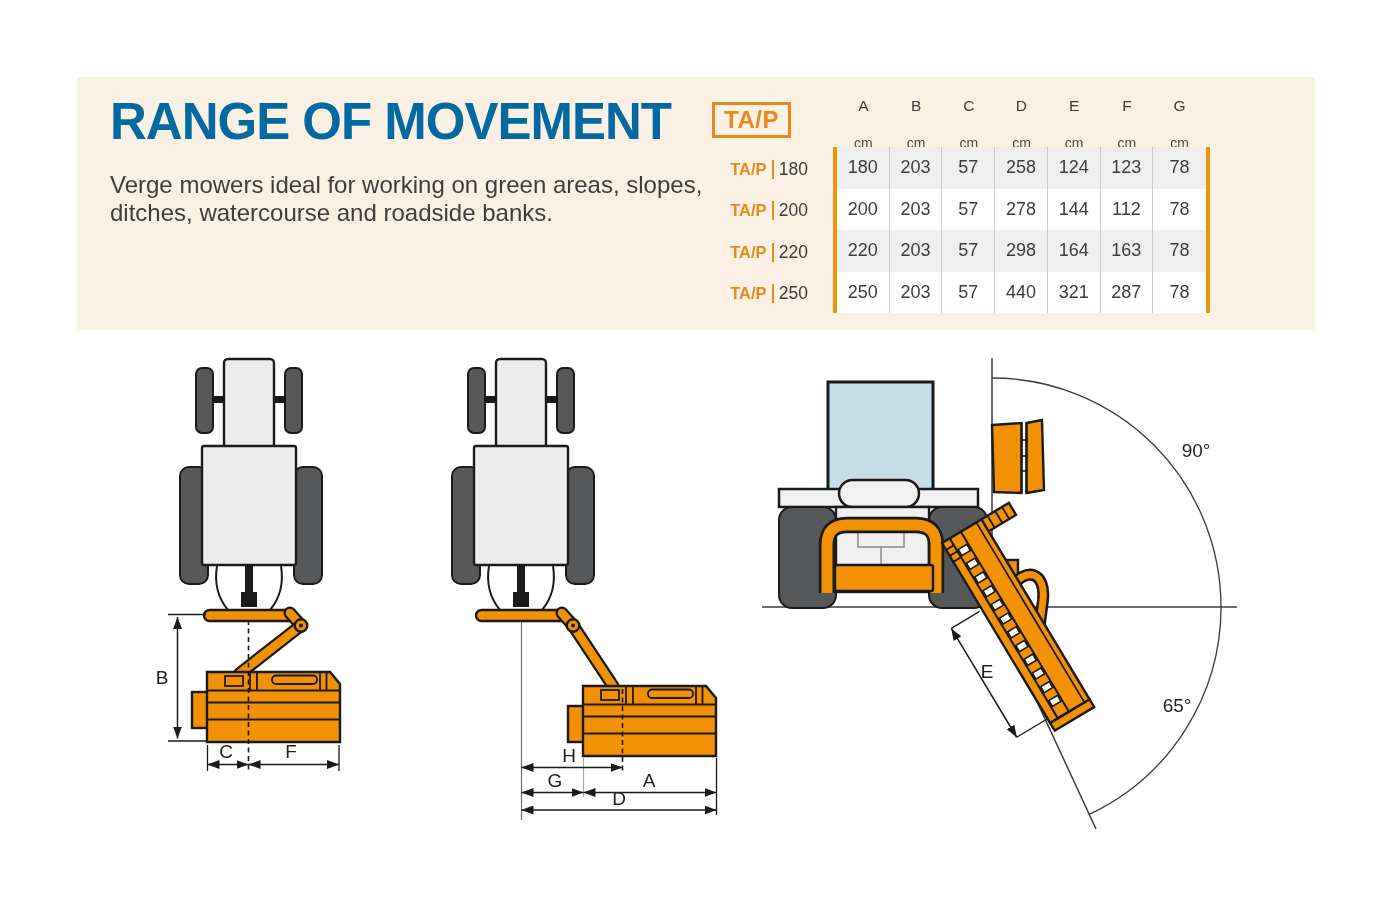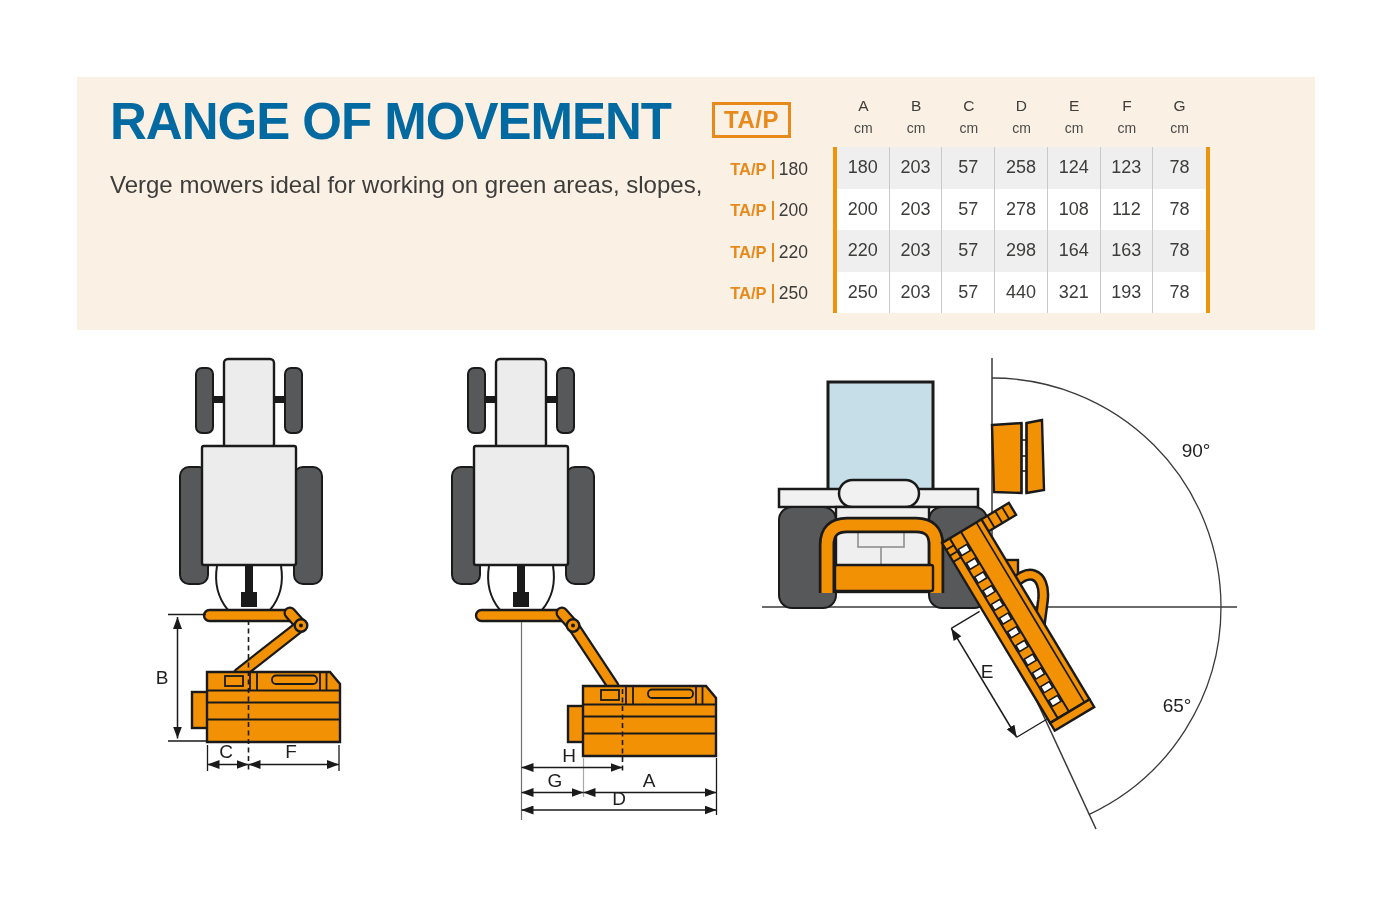--- a/index.html
+++ b/index.html
@@ -14,21 +14,21 @@
   }
   .desc{position:absolute;left:110px;top:171px;font-size:24px;line-height:28px;color:#3D3D3C;}
   .badge{
     position:absolute;left:712px;top:102px;width:79px;height:36px;box-sizing:border-box;
     border:3px solid #E8891B;color:#E8891B;font-weight:bold;font-size:24px;
     display:flex;align-items:center;justify-content:center;letter-spacing:.5px;
   }
   .cols{position:absolute;left:837px;top:97px;display:flex;}
   .col{width:52.71px;text-align:center;}
   .col .cl{font-size:15.5px;color:#3D3D3C;}
-  .col .cu{font-size:14px;color:#4A4A4A;margin-top:5px;}
+  .col .cu{font-size:14px;color:#4A4A4A;margin-top:20px;}
   .datablock{
     position:absolute;left:833px;top:147px;width:377px;box-sizing:border-box;
     border-left:4px solid #EE940B;border-right:4px solid #EE940B;
   }
   .trow{display:flex;height:41.5px;}
   .trow.odd{background:#EFEFEF;}
   .trow.even{background:#FFFFFF;}
   .tcell{
     width:52.71px;display:flex;align-items:center;justify-content:center;
     font-size:18px;color:#3C3C3B;border-right:1.3px solid #C9C9C9;box-sizing:border-box;
@@ -64,20 +64,21 @@
 </style>
 </head>
 <body>
 
 <div class="banner"></div>
 
 <div class="title">RANGE OF MOVEMENT</div>
 
 <div class="desc">
   <div>Verge mowers ideal for working on green areas, slopes,</div>
+  <div>ditches, watercourse and roadside banks.</div>
 </div>
 
 <div class="badge">TA/P</div>
 
 <div class="cols">
   <div class="col">
       <div class="cl">A</div>
       <div class="cu">cm</div>
     </div>
   <div class="col">
@@ -135,40 +136,40 @@
     <div class="tcell">258</div>
     <div class="tcell">124</div>
     <div class="tcell">123</div>
     <div class="tcell">78</div>
   </div>
   <div class="trow even">
     <div class="tcell">200</div>
     <div class="tcell">203</div>
     <div class="tcell">57</div>
     <div class="tcell">278</div>
-    <div class="tcell">108</div>
+    <div class="tcell">144</div>
     <div class="tcell">112</div>
     <div class="tcell">78</div>
   </div>
   <div class="trow odd">
     <div class="tcell">220</div>
     <div class="tcell">203</div>
     <div class="tcell">57</div>
     <div class="tcell">298</div>
     <div class="tcell">164</div>
     <div class="tcell">163</div>
     <div class="tcell">78</div>
   </div>
   <div class="trow even">
     <div class="tcell">250</div>
     <div class="tcell">203</div>
     <div class="tcell">57</div>
     <div class="tcell">440</div>
     <div class="tcell">321</div>
-    <div class="tcell">193</div>
+    <div class="tcell">287</div>
     <div class="tcell">78</div>
   </div>
 </div>
 
 <svg class="fig" width="1400" height="570" viewBox="0 330 1400 570">
   <defs>
     <marker id="ae" orient="auto" markerWidth="10" markerHeight="8" refX="8" refY="3">
       <path d="M0,0 L8,3 L0,6 Z" fill="#1A1A1A"></path>
     </marker>
     <marker id="as" orient="auto" markerWidth="10" markerHeight="8" refX="0" refY="3">

